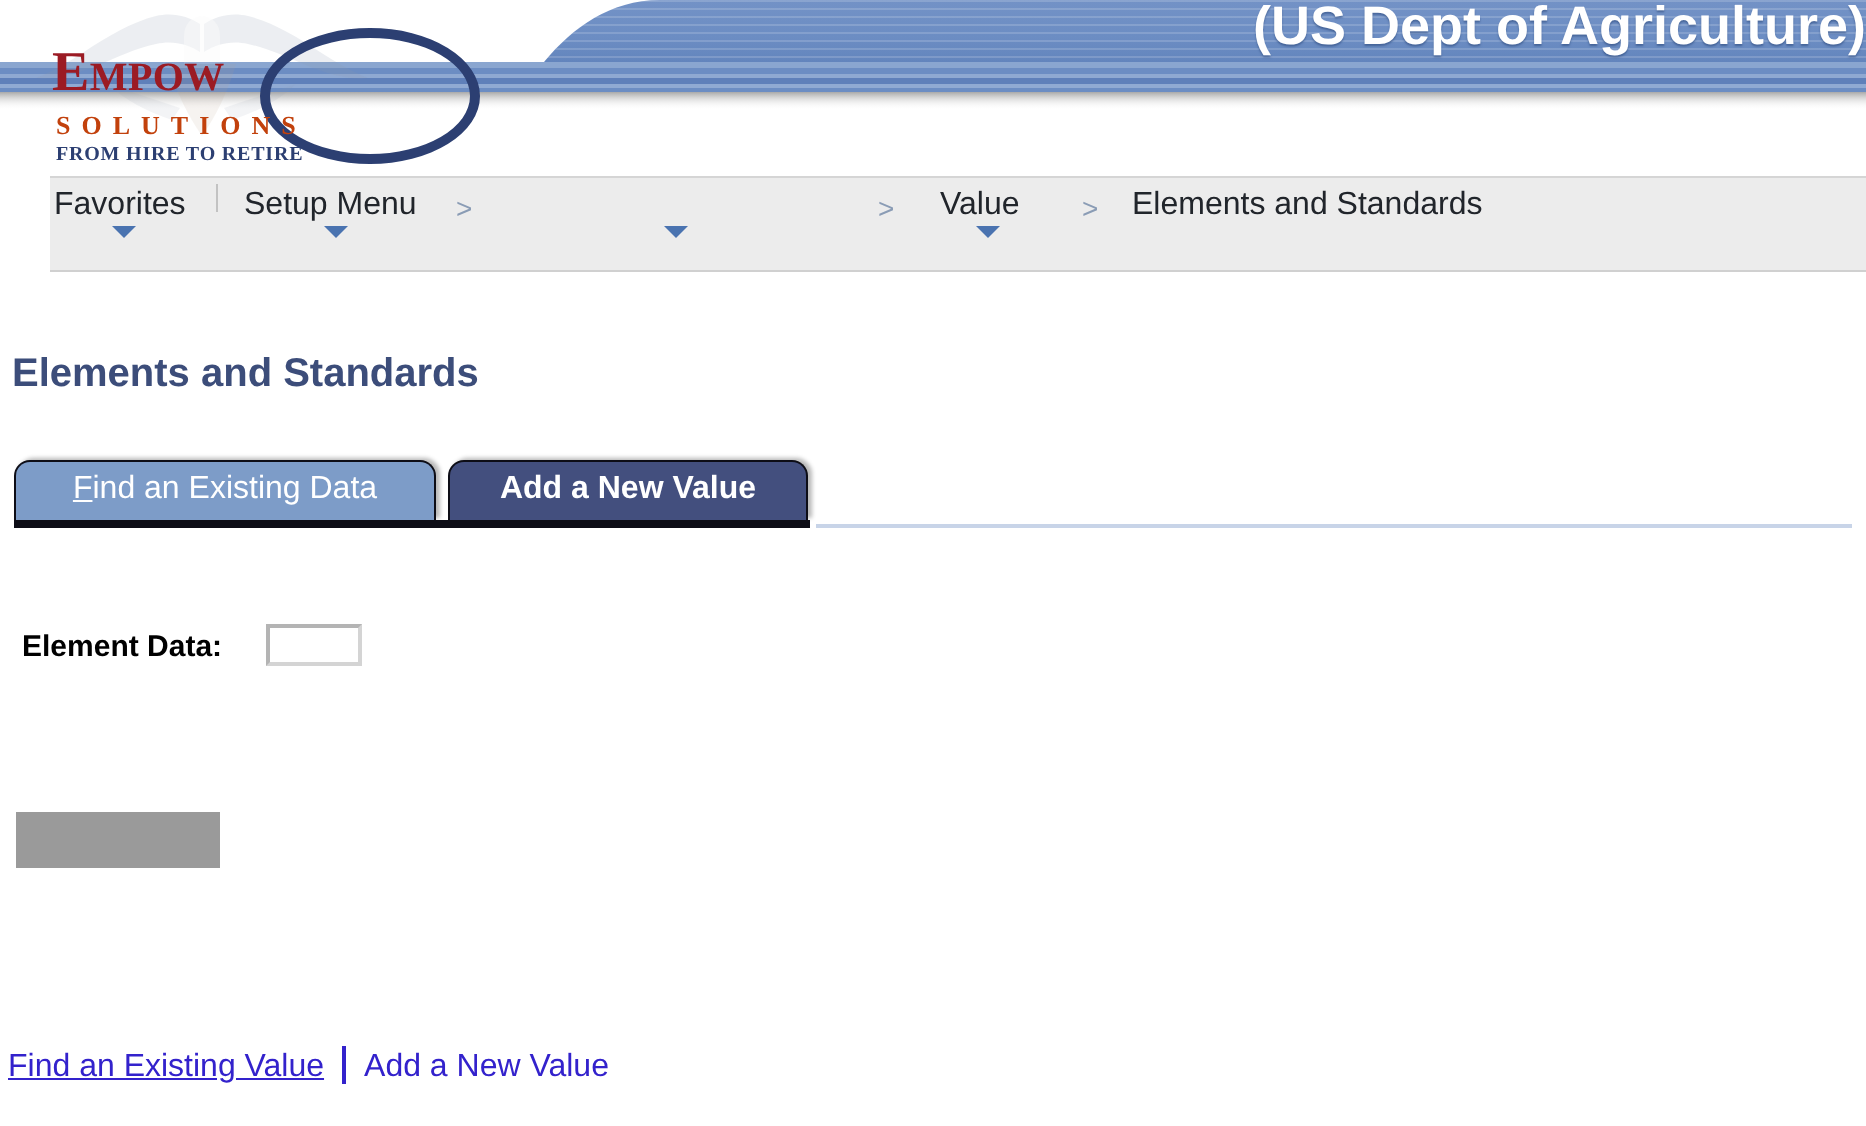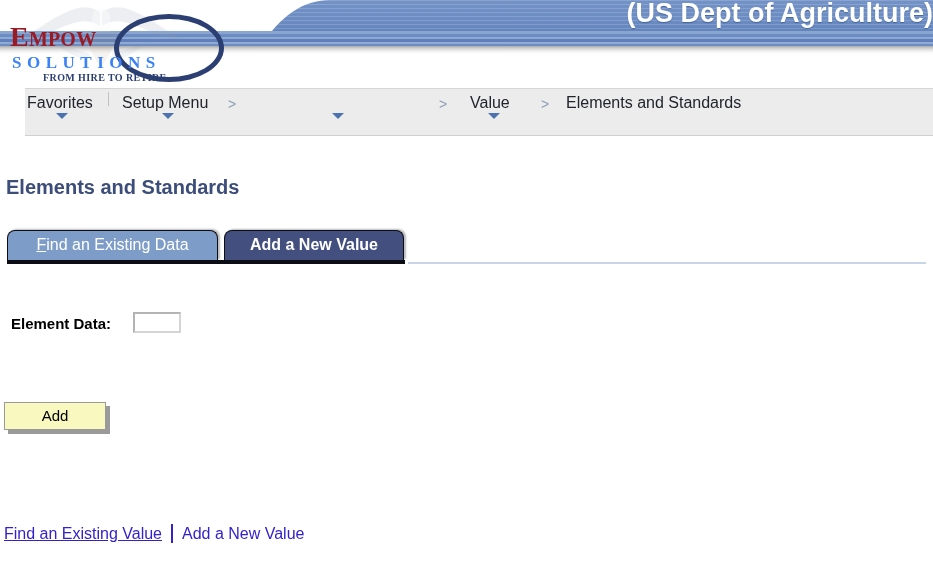--- a/index.html
+++ b/index.html
@@ -47,21 +47,21 @@
     color: #ffffff;
     letter-spacing: 0px;
     text-shadow: 0 1px 1px rgba(40,70,120,0.55);
     white-space: nowrap;
     line-height: 26px;
   }
 
   
   #logo-block {
     position: absolute;
-    left: 6px;
+    left: 22px;
     top: 12px;
     width: 225px;
     height: 72px;
   }
   #logo-circle {
     position: absolute;
     left: 108px;
     top: 2px;
     width: 110px;
     height: 68px;
@@ -90,37 +90,36 @@
     font-weight: bold;
     color: #9b1b24;
     letter-spacing: -1px;
     line-height: 52px;
   }
   #logo-solutions {
     position: absolute;
     left: 6px;
     top: 44px;
     font-family: "Liberation Serif", serif;
-    font-size: 17px;
-    font-weight: bold;
-    color: #3b82f6;
+    font-size: 13px;
+    font-weight: bold;
+    color: #c2410c;
     letter-spacing: 5.5px;
     line-height: 14px;
   }
   #logo-tagline {
     position: absolute;
     left: 6px;
     top: 60px;
     font-family: "Liberation Serif", serif;
     font-size: 10px;
     font-weight: bold;
     color: #2c3f72;
     letter-spacing: 0.4px;
     line-height: 11px;
-    margin-left: 31px;
   }
 
   
   #nav-bar {
     position: absolute;
     left: 0; top: 88px;
     width: 933px;
     height: 48px;
     background: #ececec;
     border-top: 1px solid #d5d5d5;
@@ -403,18 +402,17 @@
   </div>
 </div>
 <div id="tab-underline-black"></div>
 <div id="tab-rule"></div>
 
 <label id="element-data-label">Element Data:</label>
 <input id="element-data-input" type="text" value="" style="">
 
 <div id="add-button-wrap">
   <div id="add-button-shadow"></div>
-  <button id="add-button">Add</button>
 </div>
 
 <div id="footer-links">
   <a href="#" class="footer-link" id="footer-link-find">Find an Existing Value</a><span id="footer-pipe"></span><a href="#" class="footer-link" id="footer-link-add">Add a New Value</a>
 </div>
 
 </body></html>

